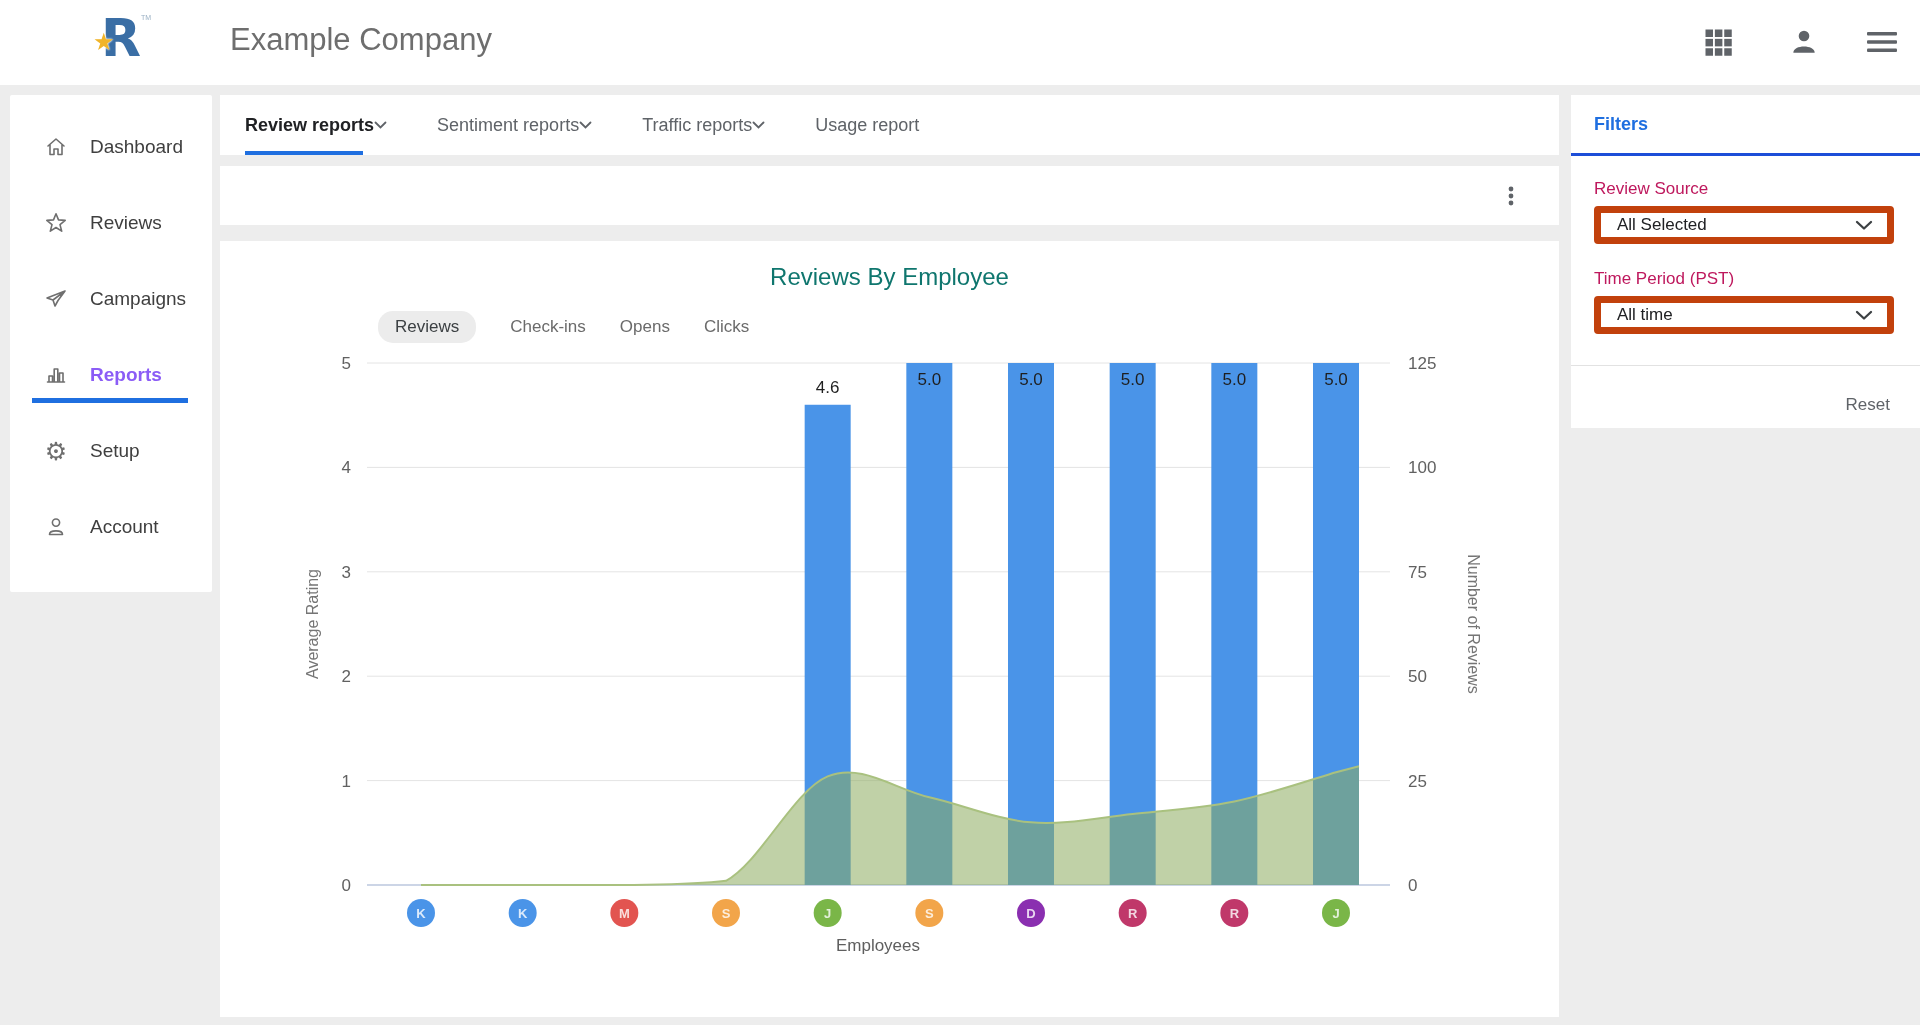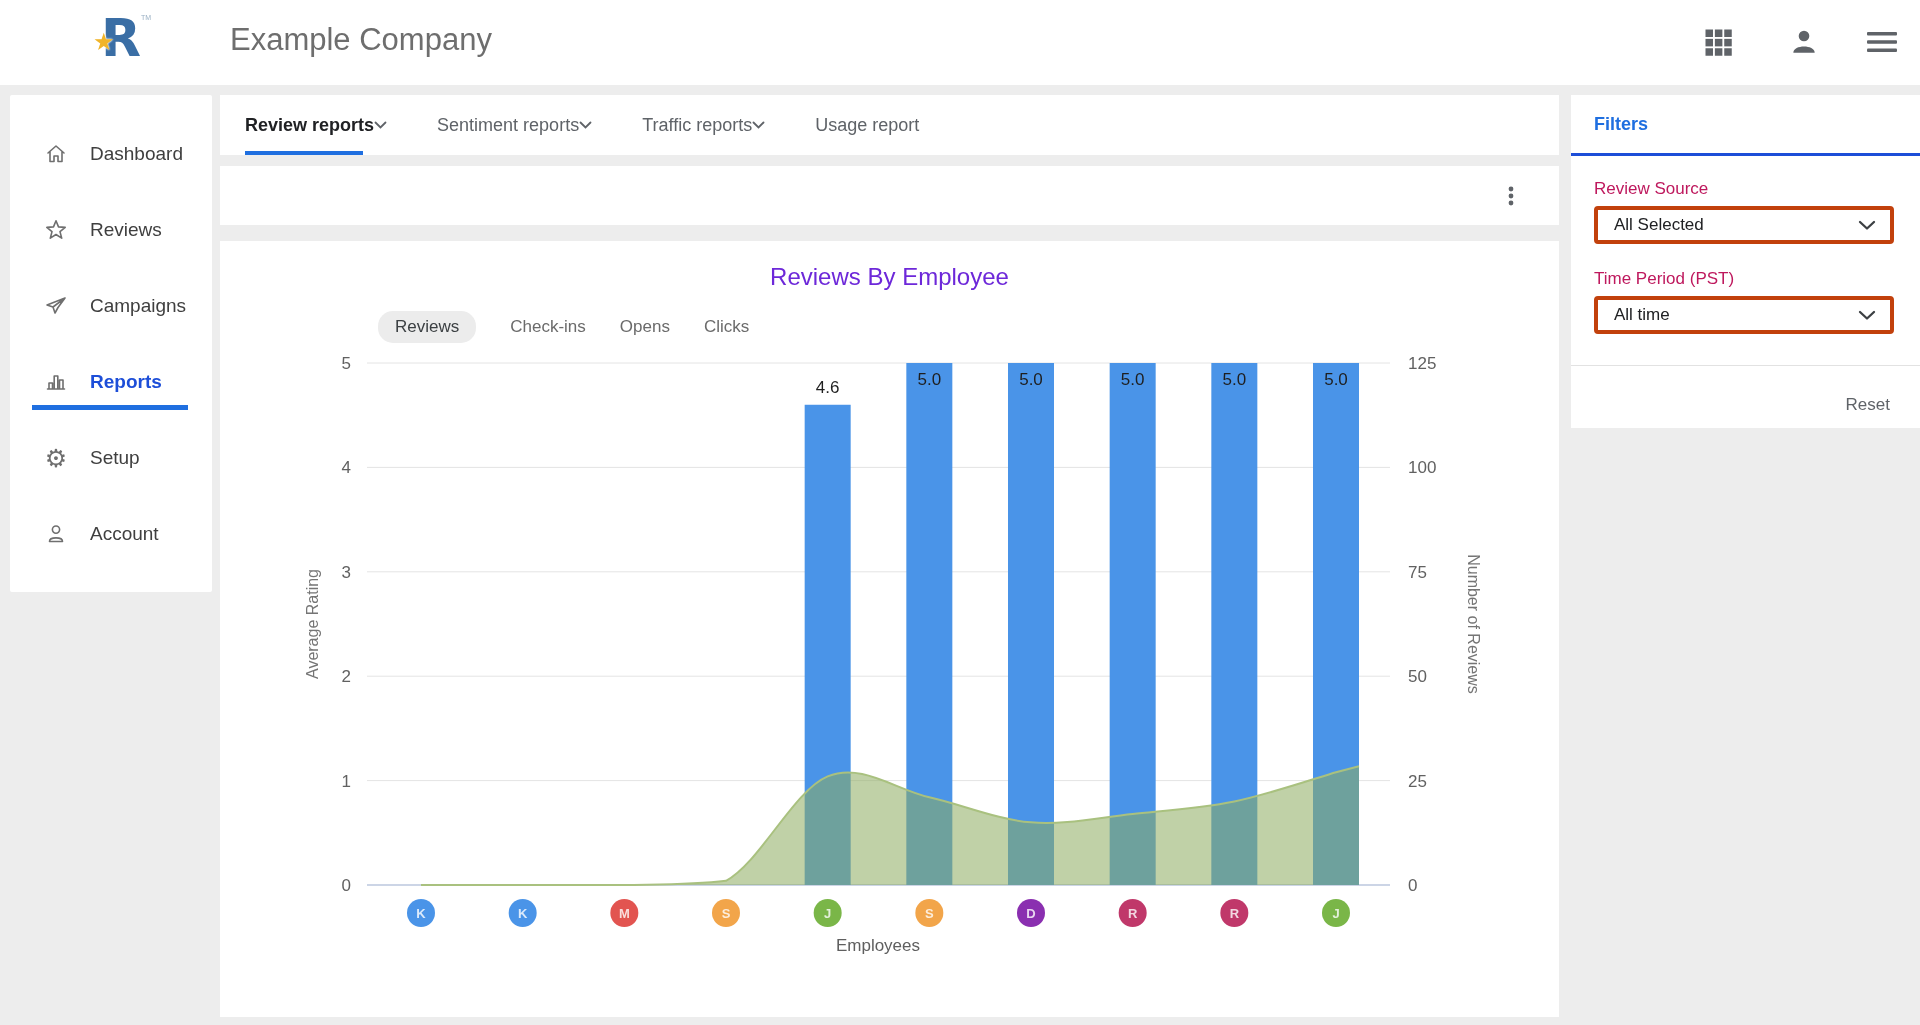--- a/index.html
+++ b/index.html
@@ -13,50 +13,50 @@
   
   .header{left:0;top:0;width:1920px;height:85px;}
   .logo{position:absolute;left:95px;top:12px;width:52px;height:56px;}
   .logo .r{position:absolute;left:6px;top:-4px;font-size:52px;font-weight:700;color:#3a6ea5;font-family:"DejaVu Sans",sans-serif;}
   .logo .star{position:absolute;left:-2px;top:16px;font-size:24px;color:#f0b429;text-shadow:0 0 2px #fff,0 0 2px #fff;}
   .logo .tm{position:absolute;right:-4px;top:2px;font-size:7px;color:#9ab0c4;}
   .company-name{position:absolute;left:230px;top:22px;font-size:31px;color:#6e6e6e;}
   .hdr-btn{position:absolute;top:22px;width:40px;height:40px;display:flex;align-items:center;justify-content:center;cursor:pointer;}
   .hdr-grid{left:1698px;} .hdr-user{left:1784px;} .hdr-burger{left:1862px;}
   
-  .sidebar{left:10px;top:95px;width:202px;height:497px;border-radius:2px;padding-top:21px;box-sizing:border-box;}
+  .sidebar{left:10px;top:95px;width:202px;height:497px;border-radius:2px;padding-top:14px;box-sizing:border-box;}
   .side-item{position:relative;height:76px;display:flex;align-items:center;padding-left:34px;gap:22px;cursor:pointer;}
   .side-item .lbl{font-size:19px;color:#3f3f3f;}
-  .side-item.active .lbl{font-weight:bold;color:#1d4ed8;}
+  .side-item.active .lbl{font-weight:bold;color:#8b5cf6;}
   .side-item svg{flex:0 0 auto;}
   .side-item .gear-glyph{font-size:25px;color:#6f6f6f;width:24px;text-align:center;line-height:24px;}
   .side-underline{position:absolute;left:22px;bottom:10px;width:156px;height:5px;background:var(--accent);}
   
   .tabsbar{left:220px;top:95px;width:1339px;height:60px;display:flex;align-items:stretch;padding-left:25px;box-sizing:border-box;}
   .tab{position:relative;display:flex;align-items:center;margin-right:50px;font-size:18px;color:#5f6368;cursor:pointer;}
   .tab.active{color:#202124;font-weight:bold;}
   .tab-underline{position:absolute;left:0;bottom:0;height:4px;width:calc(100% - 24px);background:var(--accent);}
   
   .toolbar{left:220px;top:166px;width:1339px;height:59px;}
   .kebab-btn{position:absolute;right:28px;top:10px;width:40px;height:40px;display:flex;align-items:center;justify-content:center;cursor:pointer;}
   
   .chart-card{left:220px;top:241px;width:1339px;height:776px;}
-  .chart-title{position:absolute;top:22px;left:0;width:100%;text-align:center;font-size:24px;color:#6d28d9;}
+  .chart-title{position:absolute;top:22px;left:0;width:100%;text-align:center;font-size:24px;color:#0f766e;}
   .subtabs{position:absolute;top:70px;left:158px;display:flex;align-items:center;gap:34px;font-size:17px;color:#6b6b6b;}
   .subtab{cursor:pointer;padding:6px 0;}
   .subtab.pill{background:#ececec;border-radius:15px;padding:6px 17px;color:#3c4043;}
   #chart-svg{position:absolute;left:0;top:0;width:1339px;height:776px;}
   #chart-svg text{font-family:"Liberation Sans",sans-serif;}
   
   .filters{left:1571px;top:95px;width:349px;height:333px;box-sizing:border-box;}
   .filters-head{height:58px;border-bottom:3px solid #1d4ed8;display:flex;align-items:center;padding-left:23px;}
   .filters-title{font-size:18px;font-weight:bold;color:var(--accent);}
   .filter-label{position:absolute;left:23px;font-size:17px;color:#be185d;}
   .lbl-source{top:84px;} .lbl-period{top:174px;}
-  .dropdown{position:absolute;left:23px;width:300px;height:38px;border:4px solid #c2410c;border-radius:4px;
+  .dropdown{position:absolute;left:23px;width:300px;height:38px;border:7px solid #c2410c;border-radius:4px;
     display:flex;align-items:center;justify-content:space-between;padding:0 14px 0 16px;box-sizing:border-box;cursor:pointer;background:#fff;}
   .dd-source{top:111px;} .dd-period{top:201px;}
   .dropdown .dd-value{font-size:17px;color:#202124;}
   .filters-foot{position:absolute;left:0;top:270px;width:100%;border-top:1px solid #e2e2e2;}
   .reset-link{position:absolute;right:30px;top:300px;font-size:17px;color:#5f6368;cursor:pointer;}
   .stroke-ic{stroke:#6f6f6f;stroke-width:1.6;fill:none;stroke-linecap:round;stroke-linejoin:round;}
 </style>
 </head>
 <body style="--accent: #1f6fe0;">
 

